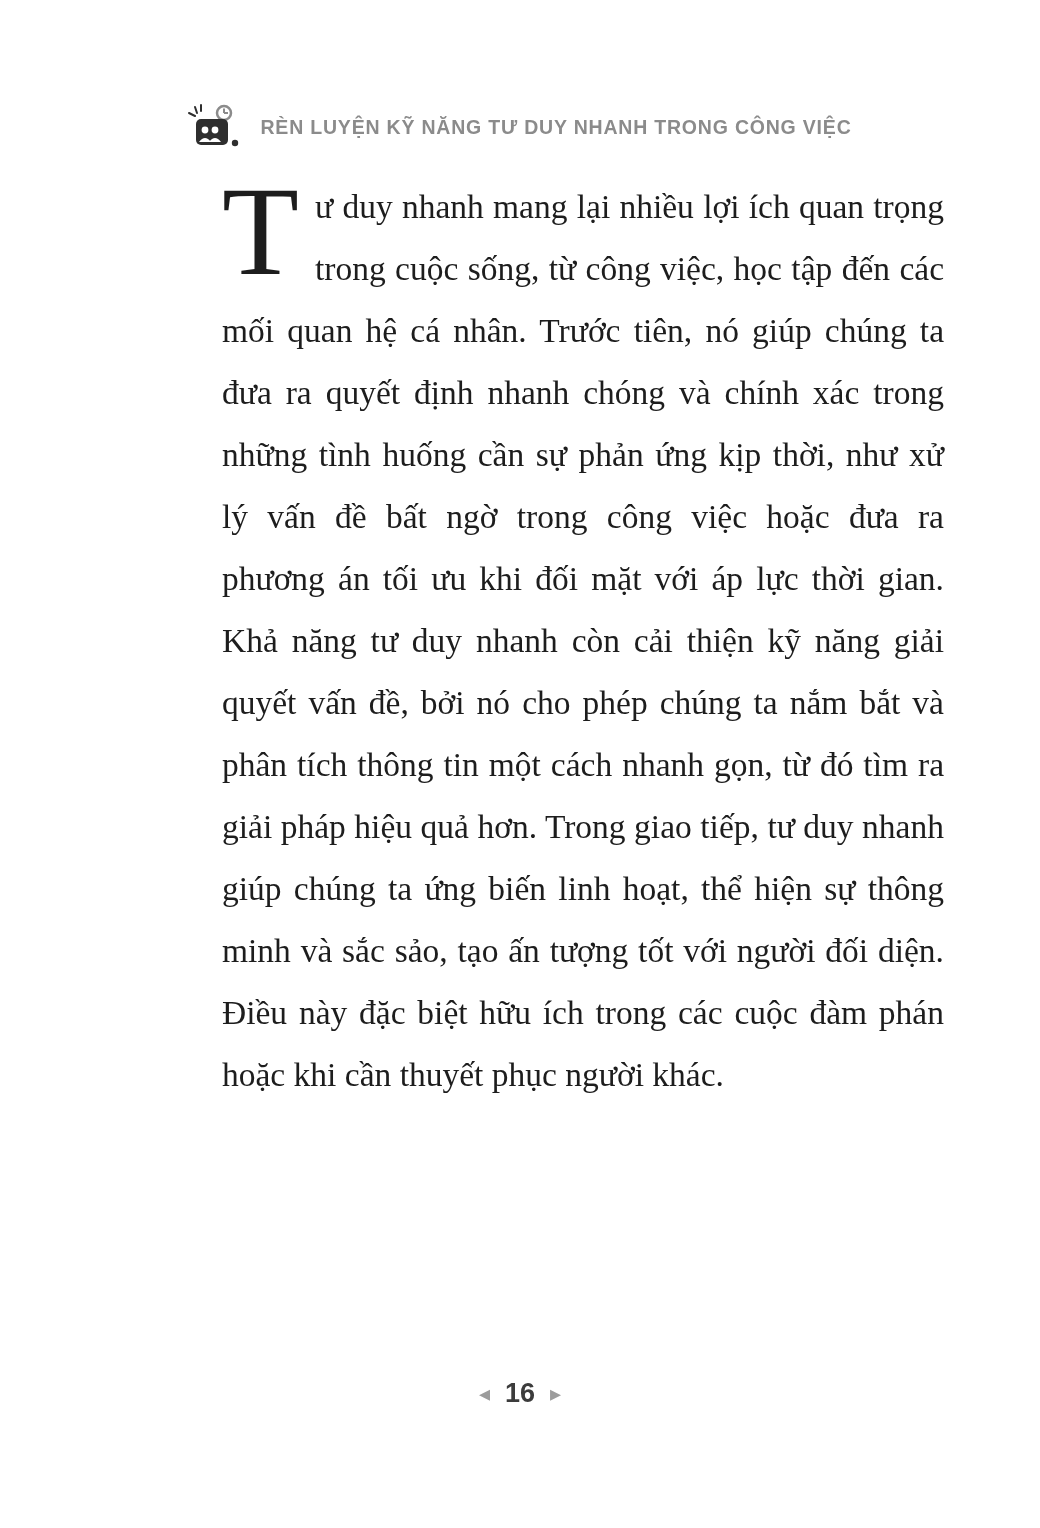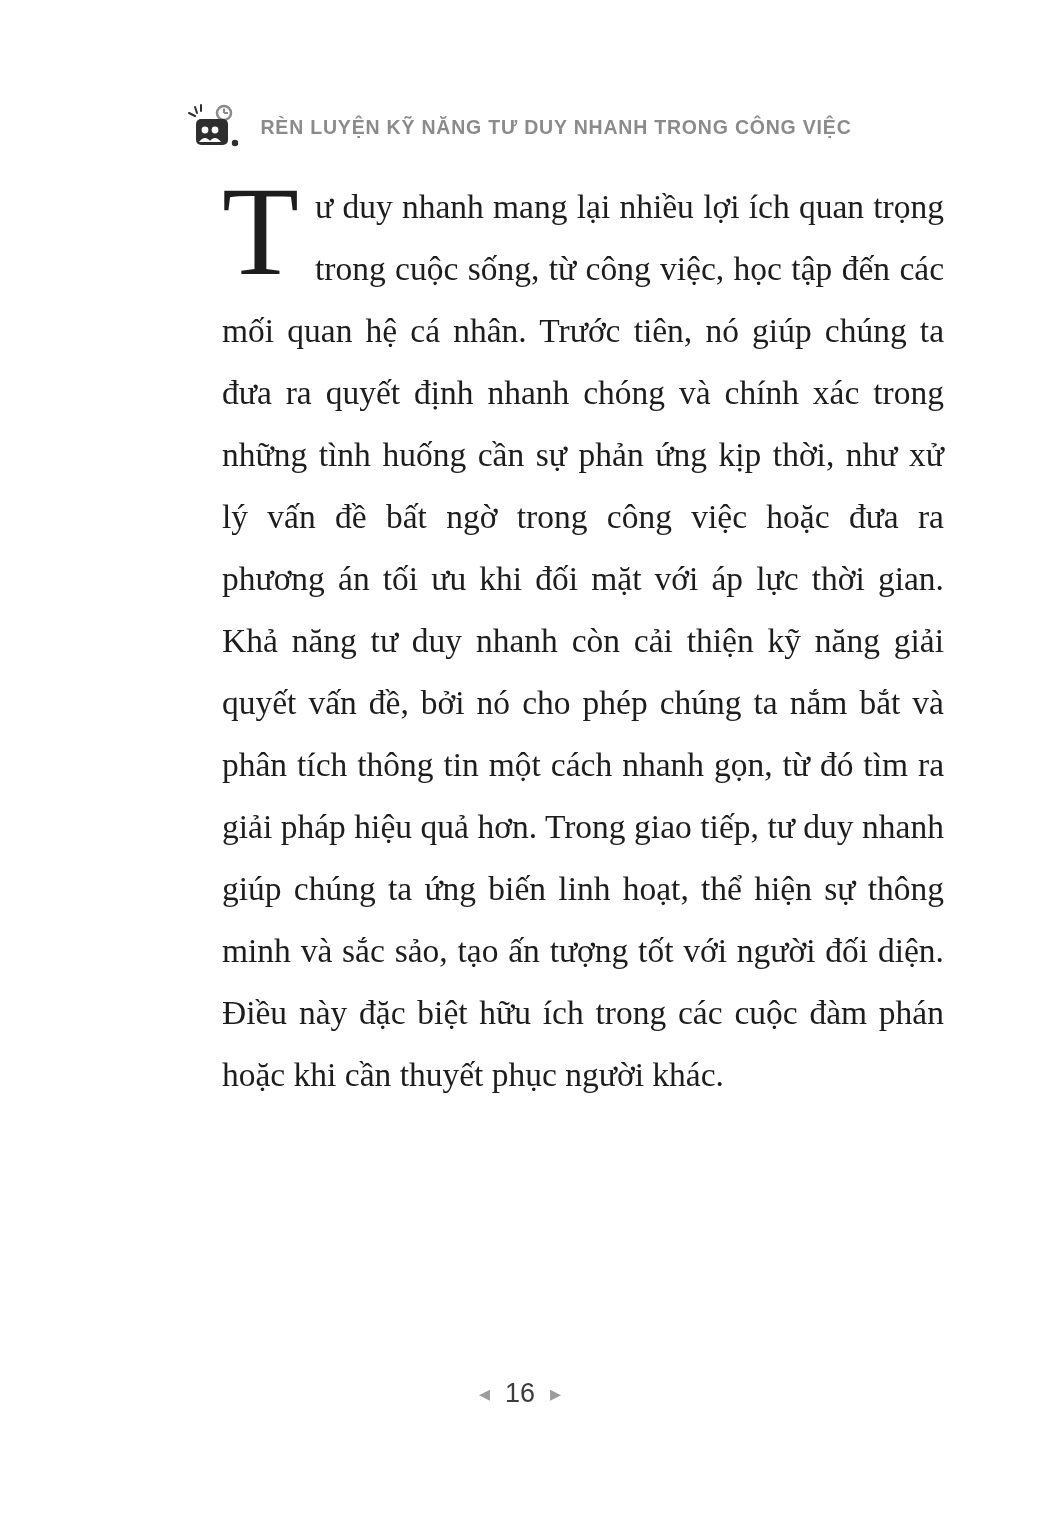--- a/index.html
+++ b/index.html
@@ -72,21 +72,21 @@
   }
   .nav-arrow {
     color: #9c9c9c;
     font-size: 22px;
     font-family: "DejaVu Sans", sans-serif;
     cursor: pointer;
     line-height: 1;
   }
   .page-num {
     font-family: "Liberation Sans", sans-serif;
-    font-weight: normal;
+    font-weight: bold;
     font-size: 27px;
     color: #3c3c3c;
     line-height: 1;
   }
 </style>
 </head>
 <body>
 
 <div class="page">
 

